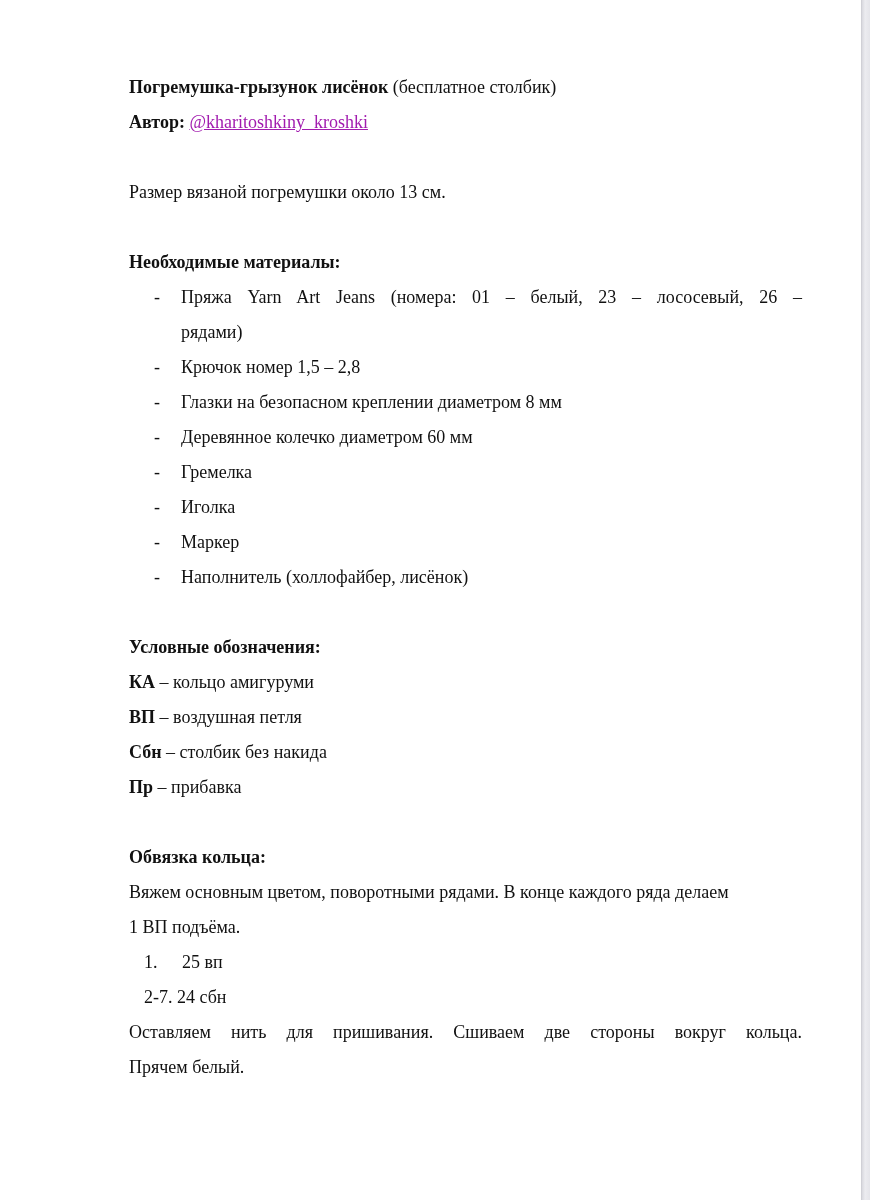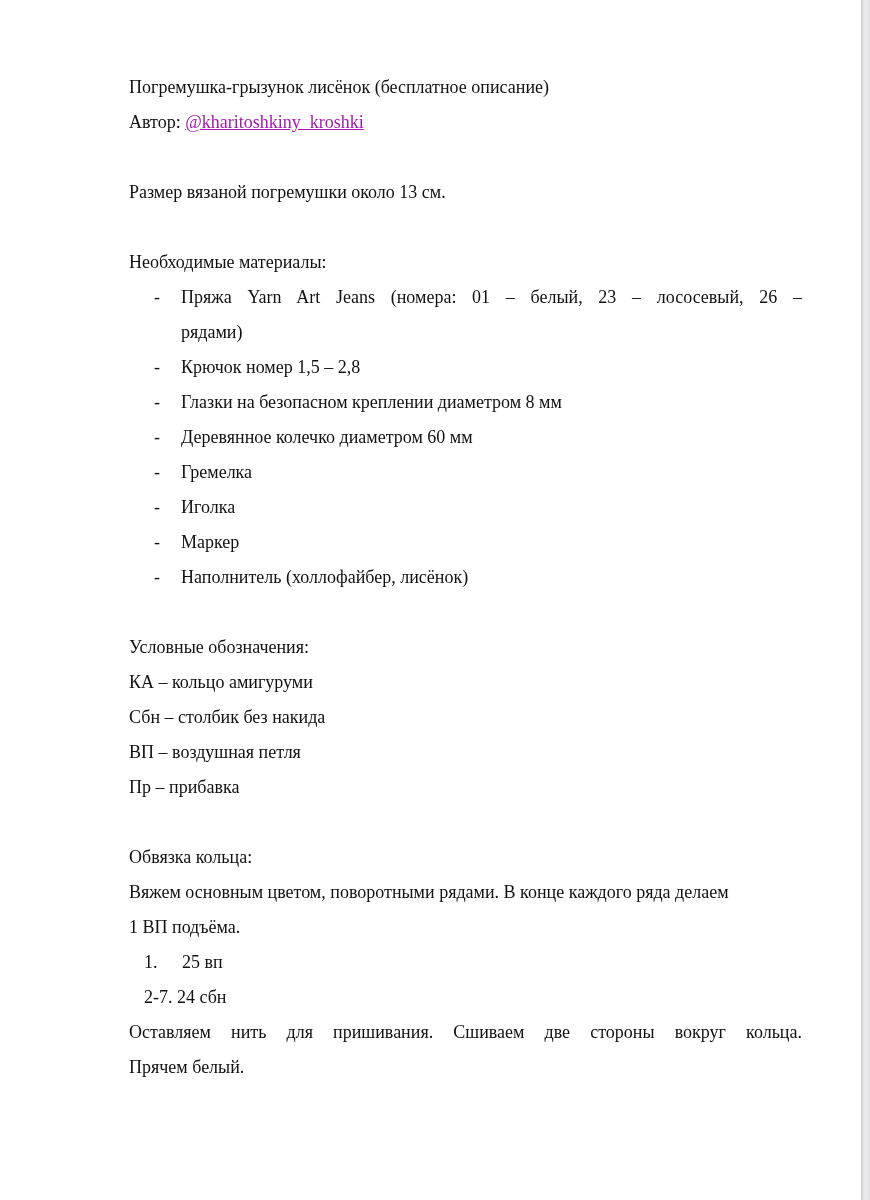--- a/index.html
+++ b/index.html
@@ -34,21 +34,21 @@
     }
     .content {
       position: absolute;
       left: 129px;
       top: 70px;
       width: 673px;
       font-size: 18px;
       line-height: 35px;
     }
     .line { display: block; white-space: nowrap; }
-    .b { font-weight: normal; }
+    .b { font-weight: bold; }
     .link {
       color: #a21caf;
       text-decoration: underline;
     }
     .gap { height: 35px; }
     .bullet-item {
       position: relative;
       padding-left: 52px;
       white-space: normal;
     }
@@ -68,21 +68,21 @@
     }
     .num-item .n1 { display: inline-block; width: 38px; padding-left: 0; }
   </style>
 </head>
 <body>
 
 <div class="page">
   <div class="content">
 
     <div class="line">
-      <span class="b">Погремушка-грызунок лисёнок</span><span> (бесплатное описание)</span>
+      <span class="b">Погремушка-грызунок лисёнок</span><span> (бесплатное столбик)</span>
     </div>
     <div class="line">
       <span class="b">Автор:</span>
       <a class="link">@kharitoshkiny_kroshki</a>
     </div>
 
     <div class="gap"></div>
 
     <div class="line">Размер вязаной погремушки около 13 см.</div>
 
@@ -124,24 +124,24 @@
       <span>Наполнитель (холлофайбер, лисёнок)</span>
     </div>
 
     <div class="gap"></div>
 
     <div class="line b">Условные обозначения:</div>
     <div class="line">
       <span class="b">КА</span><span> – кольцо амигуруми</span>
     </div>
     <div class="line">
-      <span class="b">Сбн</span><span> – столбик без накида</span>
+      <span class="b">ВП</span><span> – воздушная петля</span>
     </div>
     <div class="line">
-      <span class="b">ВП</span><span> – воздушная петля</span>
+      <span class="b">Сбн</span><span> – столбик без накида</span>
     </div>
     <div class="line">
       <span class="b">Пр</span><span> – прибавка</span>
     </div>
 
     <div class="gap"></div>
 
     <div class="line b">Обвязка кольца:</div>
     <div class="line">Вяжем основным цветом, поворотными рядами. В конце каждого ряда делаем</div>
     <div class="line">1 ВП подъёма.</div>

